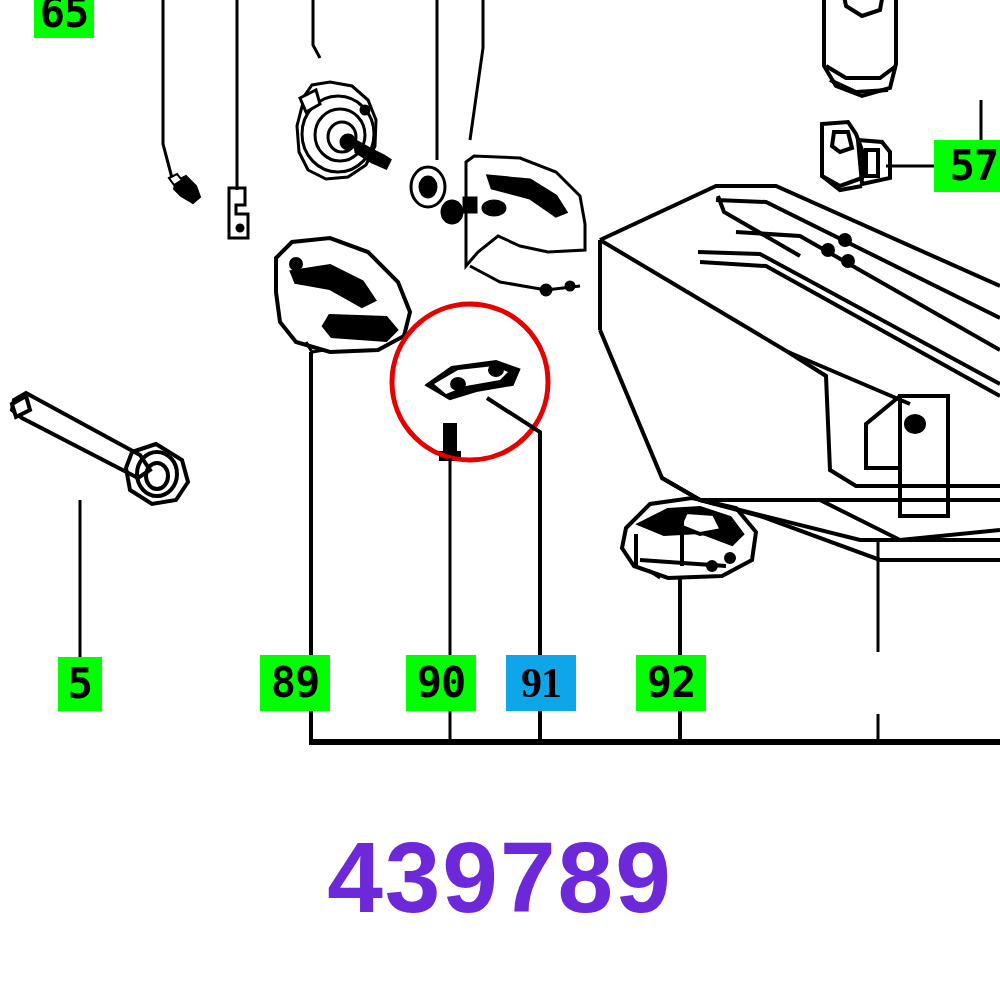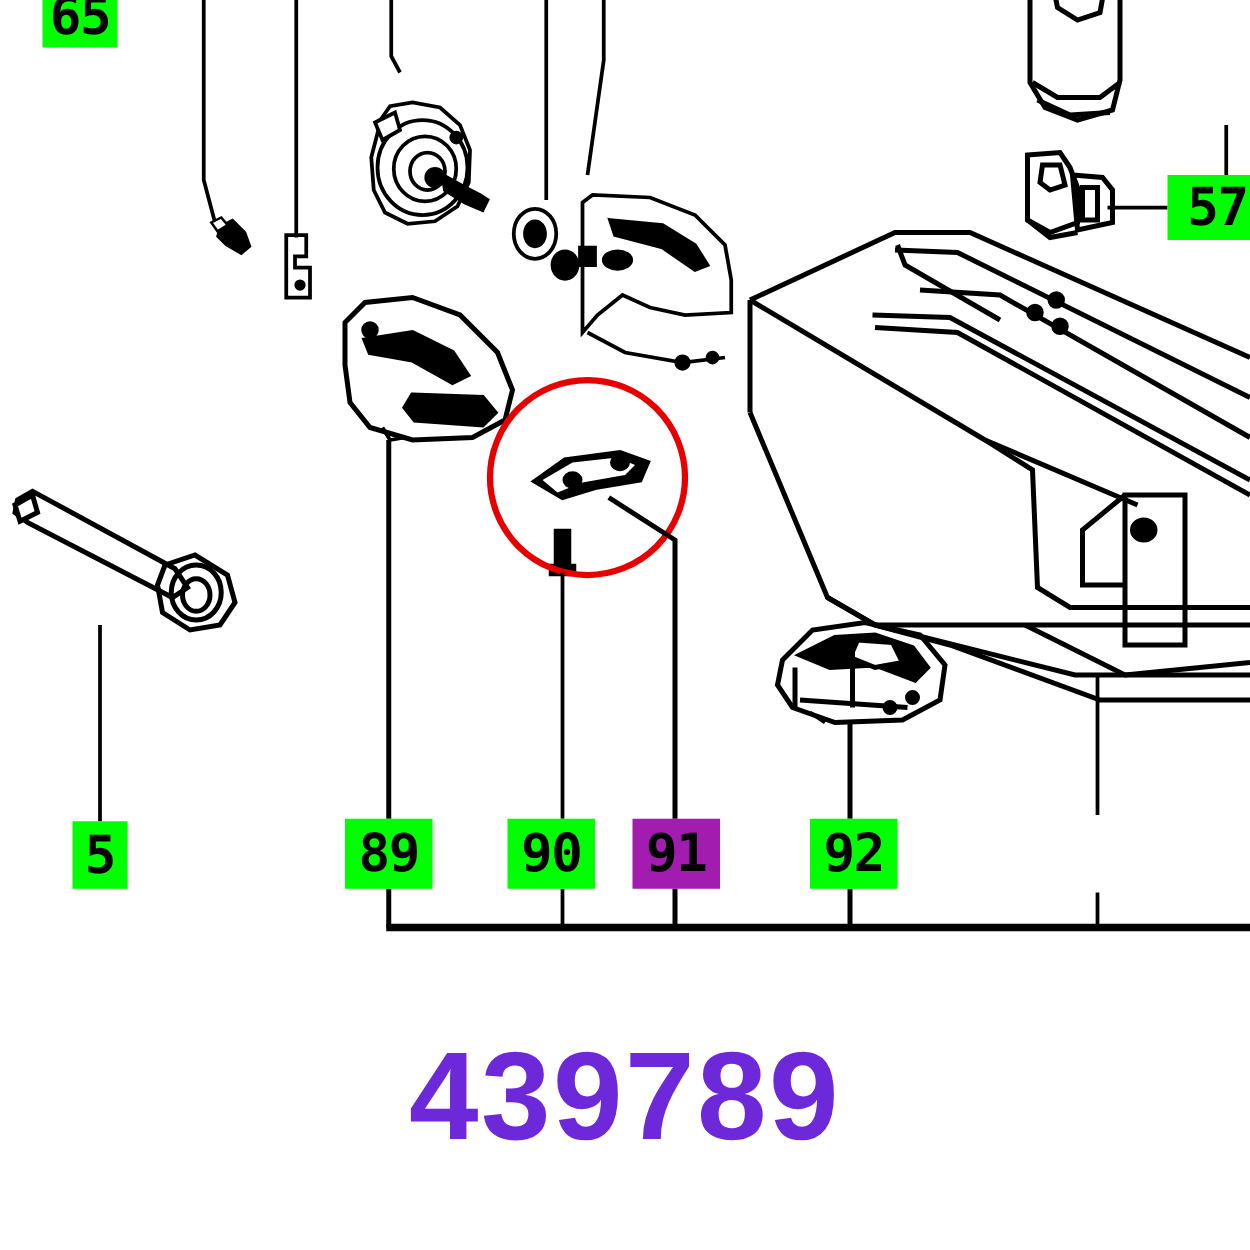--- a/index.html
+++ b/index.html
@@ -34,21 +34,21 @@
     justify-content: center;
     box-sizing: border-box;
     font-family: "DejaVu Sans Mono", monospace;
     font-weight: bold;
     color: #000000;
     line-height: 1;
     letter-spacing: -1px;
     user-select: none;
   }
   .callout.green { background: #00ff00; }
-  .callout.red   { background: #a21caf; }
+  .callout.red   { background: #0ea5e9; font-family: Liberation Serif, serif; }
   .callout.selected {
     border: 4px solid #000000;
   }
   
   #part-number {
     position: absolute;
     left: 0;
     top: 820;
     width: 1000px;
     text-align: center;
@@ -236,33 +236,33 @@
   </div>
 
   <div class="callout green" style="left:934px; top:140px; width:80px; height:52px; font-size:42px;">
     <span>57</span>
   </div>
 
   <div class="callout green" style="left:58px; top:657px; width:44px; height:54px; font-size:42px;">
     <span>5</span>
   </div>
 
-  <div class="callout green" style="left:276px; top:655px; width:70px; height:56px; font-size:42px;">
+  <div class="callout green" style="left:260px; top:655px; width:70px; height:56px; font-size:42px;">
     <span>89</span>
   </div>
 
   <div class="callout green" style="left:406px; top:655px; width:70px; height:56px; font-size:42px;">
     <span>90</span>
   </div>
 
   <div class="callout red" style="left:506px; top:655px; width:70px; height:56px; font-size:42px;">
     <span>91</span>
   </div>
 
-  <div class="callout green" style="left:636px; top:655px; width:70px; height:56px; font-size:42px;margin-left:12px;">
+  <div class="callout green" style="left:636px; top:655px; width:70px; height:56px; font-size:42px;">
     <span>92</span>
   </div>
 
 
   <div id="part-number" style="top:820px;">
     <span>439789</span>
   </div>
 
 </div>
 

